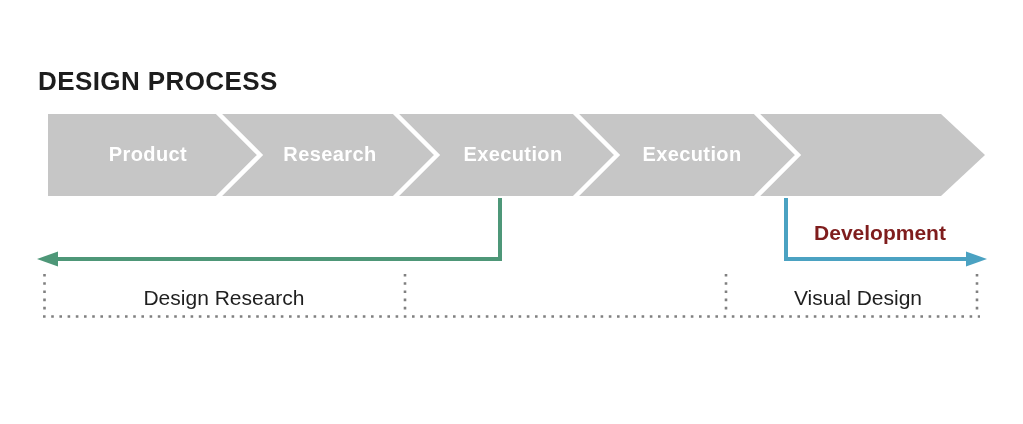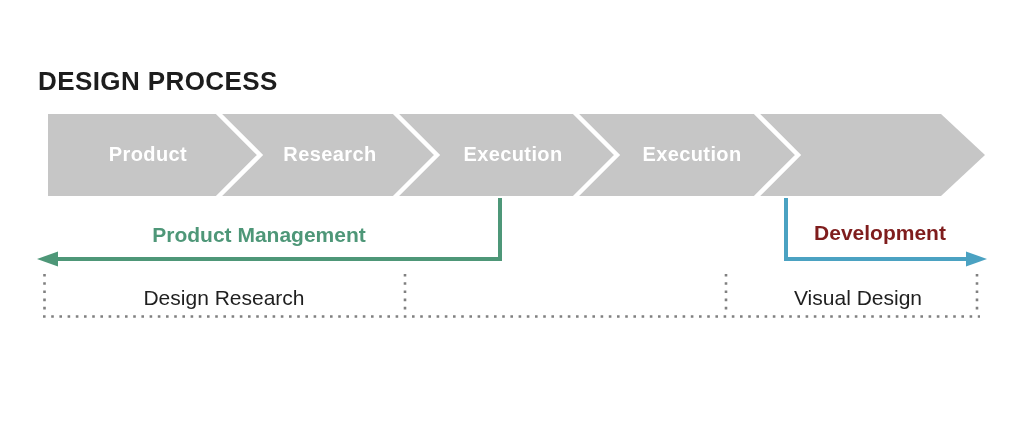--- a/index.html
+++ b/index.html
@@ -81,19 +81,18 @@
     </g>
   </svg>
 
   <div class="abs page-title">DESIGN PROCESS</div>
 
   <div class="abs stage-label" style="left:148px; top:132px;">Product</div>
   <div class="abs stage-label" style="left:330px; top:132px;">Research</div>
   <div class="abs stage-label" style="left:513px; top:132px;">Execution</div>
   <div class="abs stage-label" style="left:692px; top:132px;">Execution</div>
 
-  <div class="abs role-label role-pm" style="left:259px; top:213px;">Product Management</div>
   <div class="abs role-label role-dev" style="left:880px; top:211px;">Development</div>
 
   <div class="abs discipline-label" style="left:224px; top:276px;">Design Research</div>
   <div class="abs discipline-label" style="left:858px; top:276px;">Visual Design</div>
 
 </div>
 
 </body></html>

